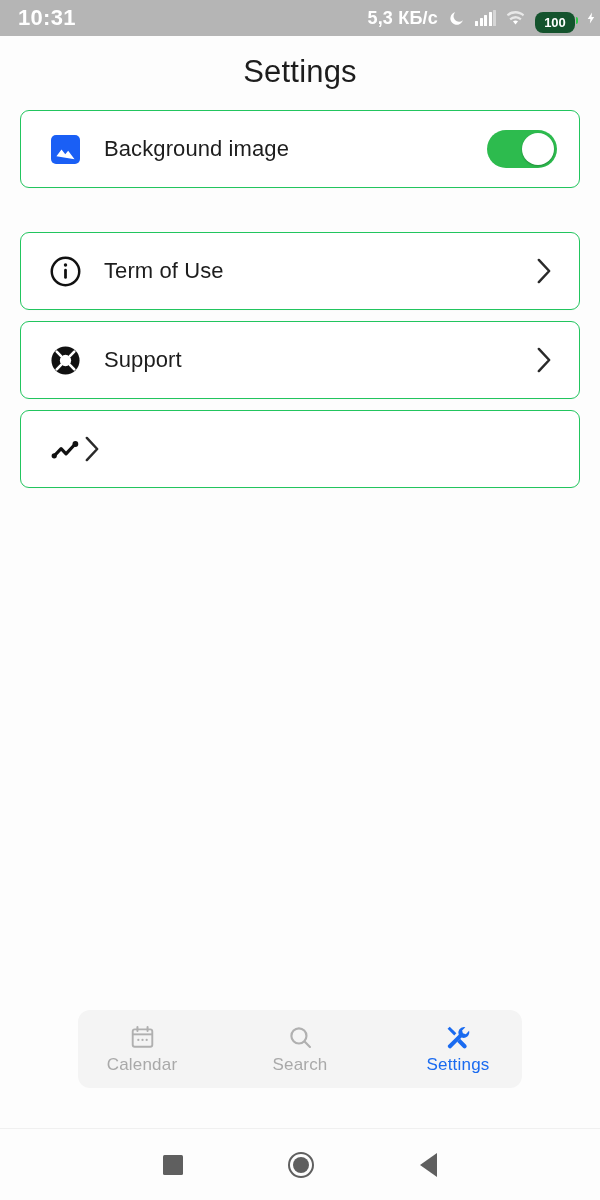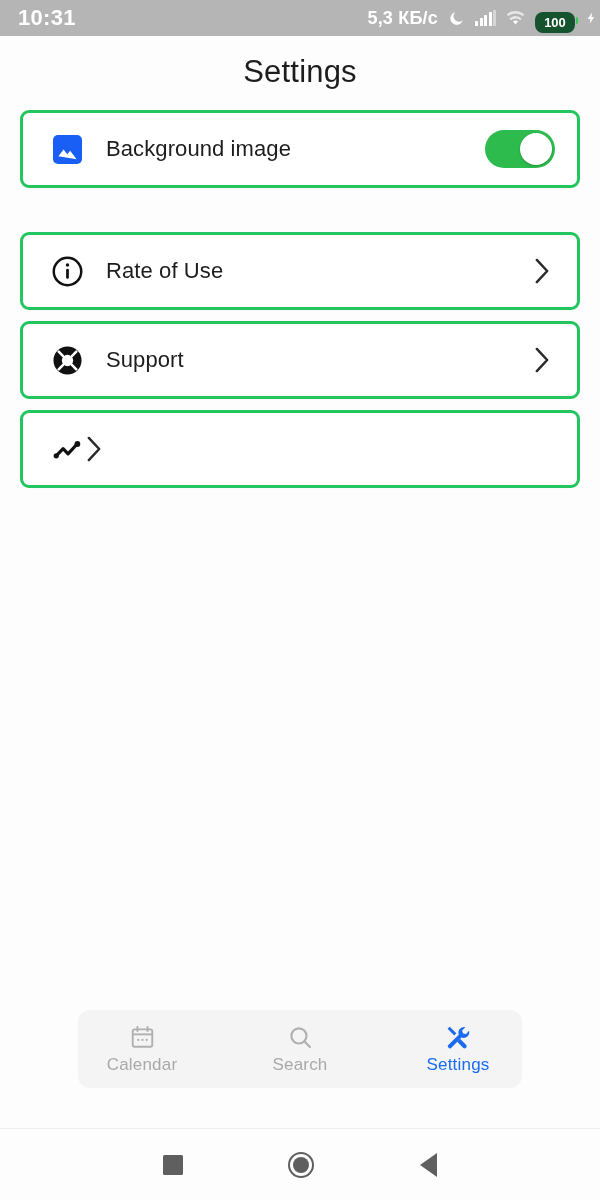--- a/index.html
+++ b/index.html
@@ -85,21 +85,21 @@
     margin-bottom: 20px;
     font-weight: normal;
     letter-spacing: 0.2px;
     flex: none;
   }
 
   
   .cards { padding: 0 20px; flex: none; }
   .card {
     background: #ffffff;
-    border: 3px solid #22c55e;
+    border: 1px solid #22c55e;
     border-radius: 9px;
     height: 78px;
     display: flex;
     align-items: center;
     padding: 0 22px 0 26px;
     box-shadow: 0 1px 1px rgba(0,0,0,0.015);
   }
   .card.toggle-card { margin-bottom: 44px; }
   .card.nav-card { margin-bottom: 11px; }
   .card-icon {
@@ -262,21 +262,21 @@
     </div>
 
     <div class="card nav-card">
       <div class="card-icon">
         <svg width="33" height="33" viewBox="0 0 24 24">
           <circle cx="12" cy="12" r="10" fill="none" stroke="#111111" stroke-width="1.8"></circle>
           <circle cx="12" cy="7.3" r="1.25" fill="#111111"></circle>
           <rect x="11" y="10" width="2" height="7.3" rx="1" fill="#111111"></rect>
         </svg>
       </div>
-      <div class="card-label">Rate of Use</div>
+      <div class="card-label">Term of Use</div>
       <svg class="chev" width="18" height="26" viewBox="0 0 12 20">
         <path d="M2 1.5L10 10l-8 8.5" fill="none" stroke="#2a2a2a" stroke-width="1.9" stroke-linecap="round" stroke-linejoin="round"></path>
       </svg>
     </div>
 
 
     <div class="card nav-card">
       <div class="card-icon">
         <svg width="33" height="33" viewBox="0 0 24 24">
           <circle cx="12" cy="12" r="10.2" fill="#111111"></circle>

